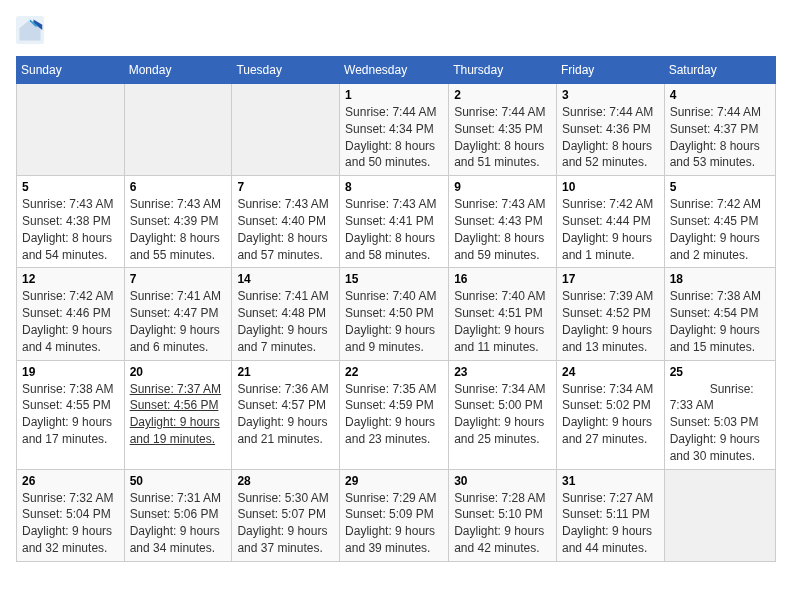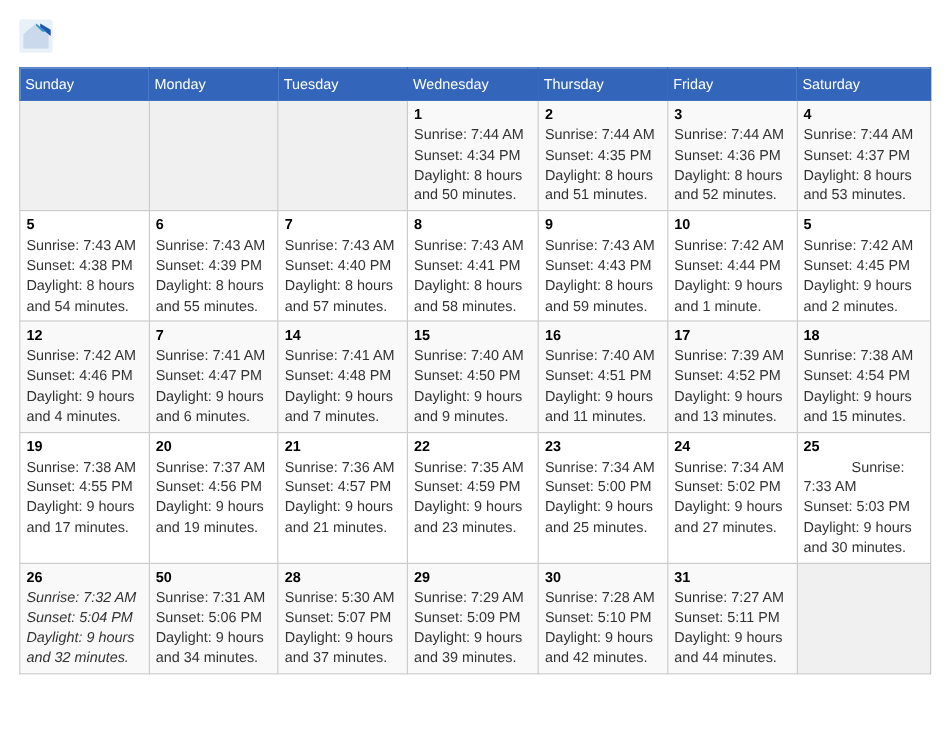--- a/index.html
+++ b/index.html
@@ -211,21 +211,21 @@
         <td><span class="day-num">18</span><span class="day-info" style="white-space: pre-line;">Sunrise: 7:38 AM
 Sunset: 4:54 PM
 Daylight: 9 hours
 and 15 minutes.</span></td>
       </tr>
       <tr>
         <td><span class="day-num">19</span><span class="day-info" style="white-space: pre-line;">Sunrise: 7:38 AM
 Sunset: 4:55 PM
 Daylight: 9 hours
 and 17 minutes.</span></td>
-        <td><span class="day-num">20</span><span class="day-info" style="white-space: pre-line;">Sunrise: 7:37 AM
+        <td><span class="day-num">20</span><span class="day-info" style="white-space: pre-line; text-decoration: underline;">Sunrise: 7:37 AM
 Sunset: 4:56 PM
 Daylight: 9 hours
 and 19 minutes.</span></td>
         <td><span class="day-num">21</span><span class="day-info" style="white-space: pre-line;">Sunrise: 7:36 AM
 Sunset: 4:57 PM
 Daylight: 9 hours
 and 21 minutes.</span></td>
         <td><span class="day-num">22</span><span class="day-info" style="white-space: pre-line;">Sunrise: 7:35 AM
 Sunset: 4:59 PM
 Daylight: 9 hours
@@ -237,21 +237,21 @@
         <td><span class="day-num">24</span><span class="day-info" style="white-space: pre-line;">Sunrise: 7:34 AM
 Sunset: 5:02 PM
 Daylight: 9 hours
 and 27 minutes.</span></td>
         <td><span class="day-num">25</span><span class="day-info" style="white-space: pre-line; margin-left: 40px;">Sunrise: 7:33 AM
 Sunset: 5:03 PM
 Daylight: 9 hours
 and 30 minutes.</span></td>
       </tr>
       <tr>
-        <td><span class="day-num">26</span><span class="day-info" style="white-space: pre-line; font-style: italic;">Sunrise: 7:32 AM
+        <td><span class="day-num">26</span><span class="day-info" style="white-space: pre-line;">Sunrise: 7:32 AM
 Sunset: 5:04 PM
 Daylight: 9 hours
 and 32 minutes.</span></td>
         <td><span class="day-num">50</span><span class="day-info" style="white-space: pre-line;">Sunrise: 7:31 AM
 Sunset: 5:06 PM
 Daylight: 9 hours
 and 34 minutes.</span></td>
         <td><span class="day-num">28</span><span class="day-info" style="white-space: pre-line;">Sunrise: 5:30 AM
 Sunset: 5:07 PM
 Daylight: 9 hours

